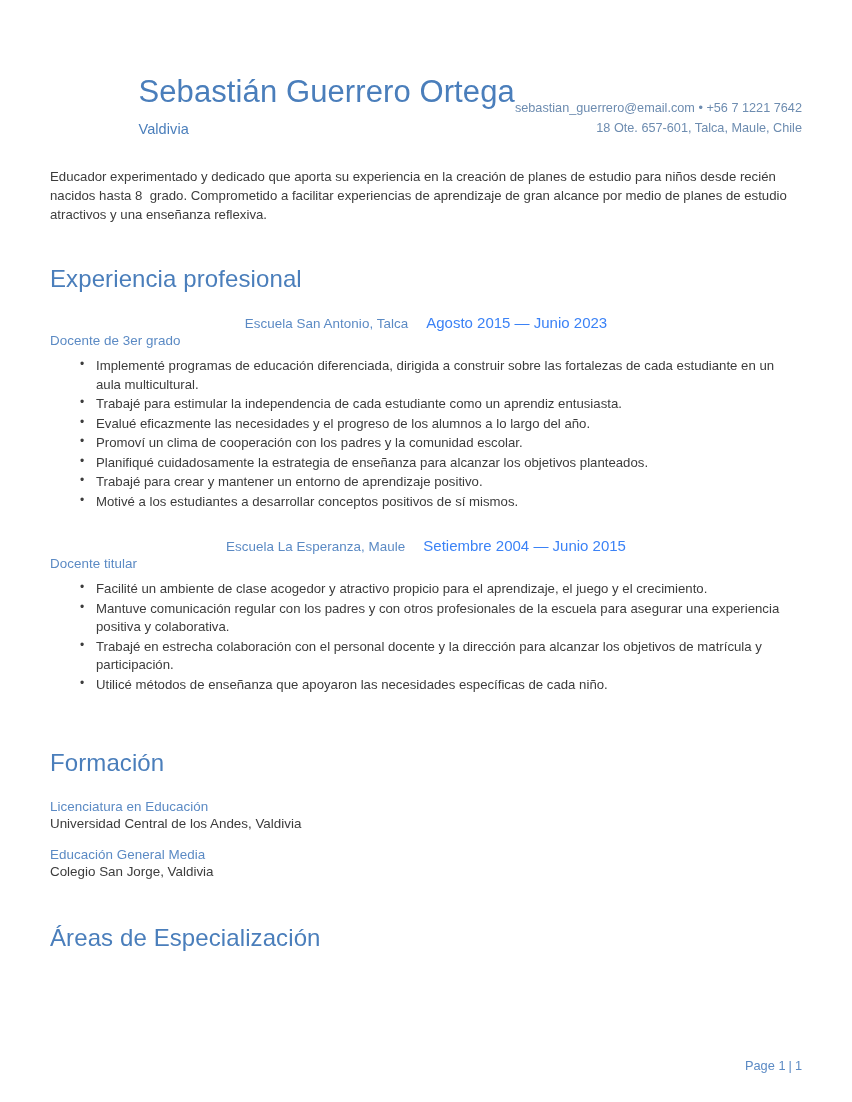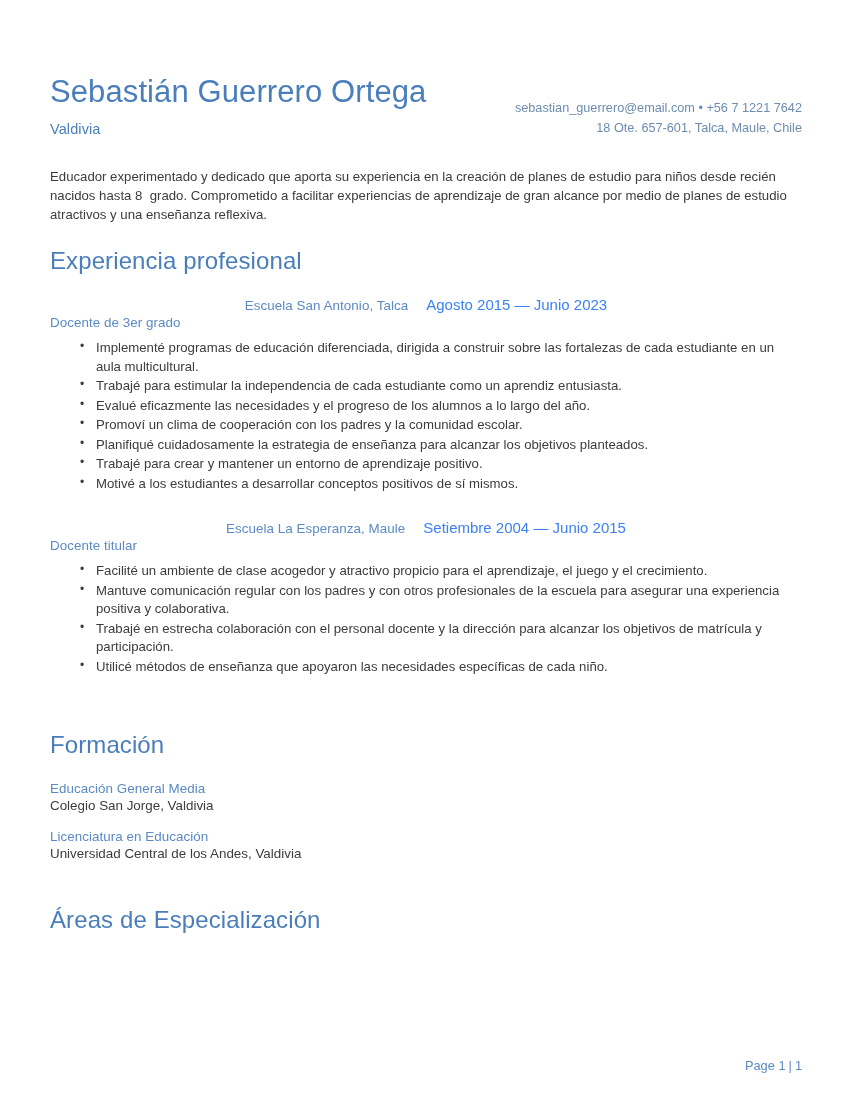--- a/index.html
+++ b/index.html
@@ -22,21 +22,21 @@
     height: 1102px;
     padding: 72px 50px 30px 50px;
     position: relative;
     background: #ffffff;
   }
 
   
   .header {
     display: flex;
     align-items: flex-start;
-    justify-content: space-between;
+    justify-content: flex-end;
     margin-bottom: 26px;
   }
 
   .header-left { flex: 0 1 auto; padding-top: 2px; }
 
   .full-name {
     font-size: 31px;
     font-weight: 400;
     color: #4a7ebb;
     letter-spacing: 0.1px;
@@ -68,21 +68,21 @@
     font-size: 13.2px;
     line-height: 1.42;
     color: #3c3c3c;
     margin-top: 30px;
     margin-bottom: 8px;
     max-width: 760px;
     white-space: pre-wrap;
   }
 
   
-  .section { margin-top: 22px; }
+  .section { margin-top: 40px; }
 
   .section-title {
     font-size: 24px;
     font-weight: 400;
     color: #4a7ebb;
     letter-spacing: 0.1px;
     line-height: 1.2;
     margin-bottom: 21px;
   }
 
@@ -246,27 +246,27 @@
         <li>Trabajé en estrecha colaboración con el personal docente y la dirección para alcanzar los objetivos de matrícula y participación.</li>
         <li>Utilicé métodos de enseñanza que apoyaron las necesidades específicas de cada niño.</li>
       </ul>
     </div>
   </div>
 
   <div class="section" style="margin-top:55px;">
     <div class="section-title">Formación</div>
 
     <div class="edu-entry">
+      <div class="edu-degree">Licenciatura en Educación</div>
+      <div class="edu-school">Universidad Central de los Andes, Valdivia</div>
+    </div>
+
+    <div class="edu-entry">
       <div class="edu-degree">Educación General Media</div>
       <div class="edu-school">Colegio San Jorge, Valdivia</div>
-    </div>
-
-    <div class="edu-entry">
-      <div class="edu-degree">Licenciatura en Educación</div>
-      <div class="edu-school">Universidad Central de los Andes, Valdivia</div>
     </div>
   </div>
 
   <div class="section" style="margin-top:45px;">
     <div class="section-title">Áreas de Especialización</div>
 
   </div>
 
   <div class="footer">
     <span>Page</span>

